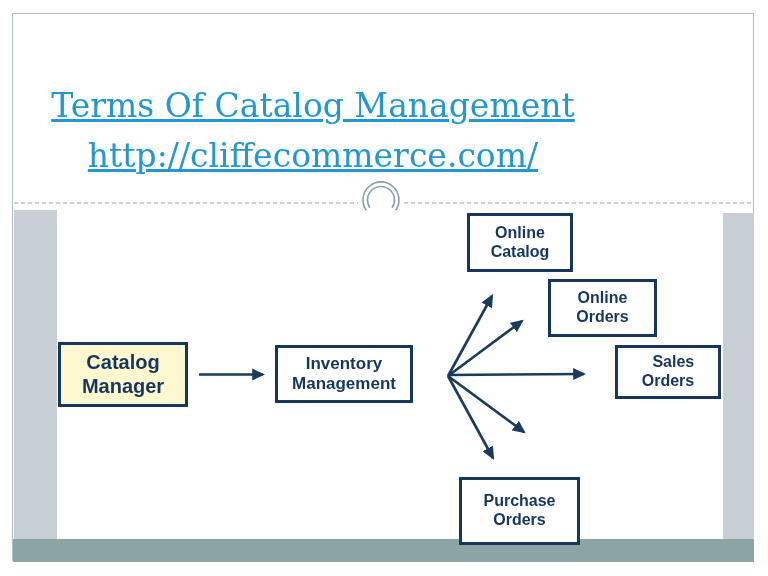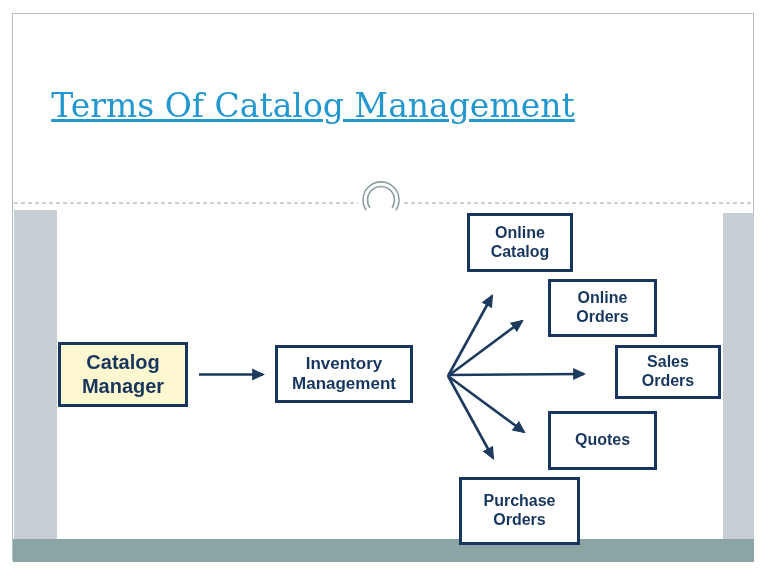--- a/index.html
+++ b/index.html
@@ -24,32 +24,33 @@
   svg.overlay{position:absolute;left:0;top:0;width:768px;height:576px;pointer-events:none;}
   
   .node{position:absolute;box-sizing:border-box;border:3px solid #17365d;
         display:flex;align-items:center;justify-content:center;text-align:center;
         color:#17365d;font-weight:bold;white-space:pre-line;line-height:1.18;
         font-size:16px;background:#ffffff;}
   .node-cm{left:58px;top:342px;width:130px;height:65px;font-size:20px;}
   .node-im{left:275px;top:345px;width:138px;height:58px;font-size:17px;}
   .node-oc{left:467px;top:213px;width:106px;height:59px;}
   .node-oo{left:548px;top:279px;width:109px;height:58px;}
-  .node-so{left:615px;top:345px;width:106px;height:54px;}
+  .node-so{left:615px;top:345px;width:106px;height:54px;text-align:right;}
   .node-qu{left:548px;top:411px;width:109px;height:59px;}
   .node-po{left:459px;top:477px;width:121px;height:68px;}
 </style>
 </head>
 <body>
 
 <div id="stage">
 
   <div class="slide"></div>
 
   <div class="title-line title-1" style="color: rgb(35, 151, 207);">Terms Of Catalog Management</div>
+  <div class="title-line title-2" style="color: rgb(35, 151, 207);">http://cliffecommerce.com/</div>
 
   <svg class="overlay" aria-hidden="true">
     <g stroke="#98a3a4" stroke-width="1.2" stroke-dasharray="4,3">
       <line x1="14" y1="203" x2="358" y2="203"></line>
       <line x1="404" y1="203" x2="753" y2="203"></line>
     </g>
     <g stroke="#8ba0a2" stroke-width="1.6" fill="none">
       <path d="M 395.7 210.3 A 18 18 0 1 0 366.3 210.3"></path>
       <path d="M 392.1 207.7 A 13.5 13.5 0 1 0 369.9 207.7"></path>
     </g>
@@ -78,17 +79,16 @@
   <div class="node node-cm" style="background-color: rgb(253, 248, 208);">Catalog
 Manager</div>
   <div class="node node-im" style="background-color: rgb(255, 255, 255);">Inventory
 Management</div>
   <div class="node node-oc" style="background-color: rgb(255, 255, 255);">Online
 Catalog</div>
   <div class="node node-oo" style="background-color: rgb(255, 255, 255);">Online
 Orders</div>
   <div class="node node-so" style="background-color: rgb(255, 255, 255);">Sales
 Orders</div>
-  <div class="node node-qu" style="background-color: rgb(255, 255, 255);">Quotes</div>
   <div class="node node-po" style="background-color: rgb(255, 255, 255);">Purchase
 Orders</div>
 
 </div>
 
 </body></html>

